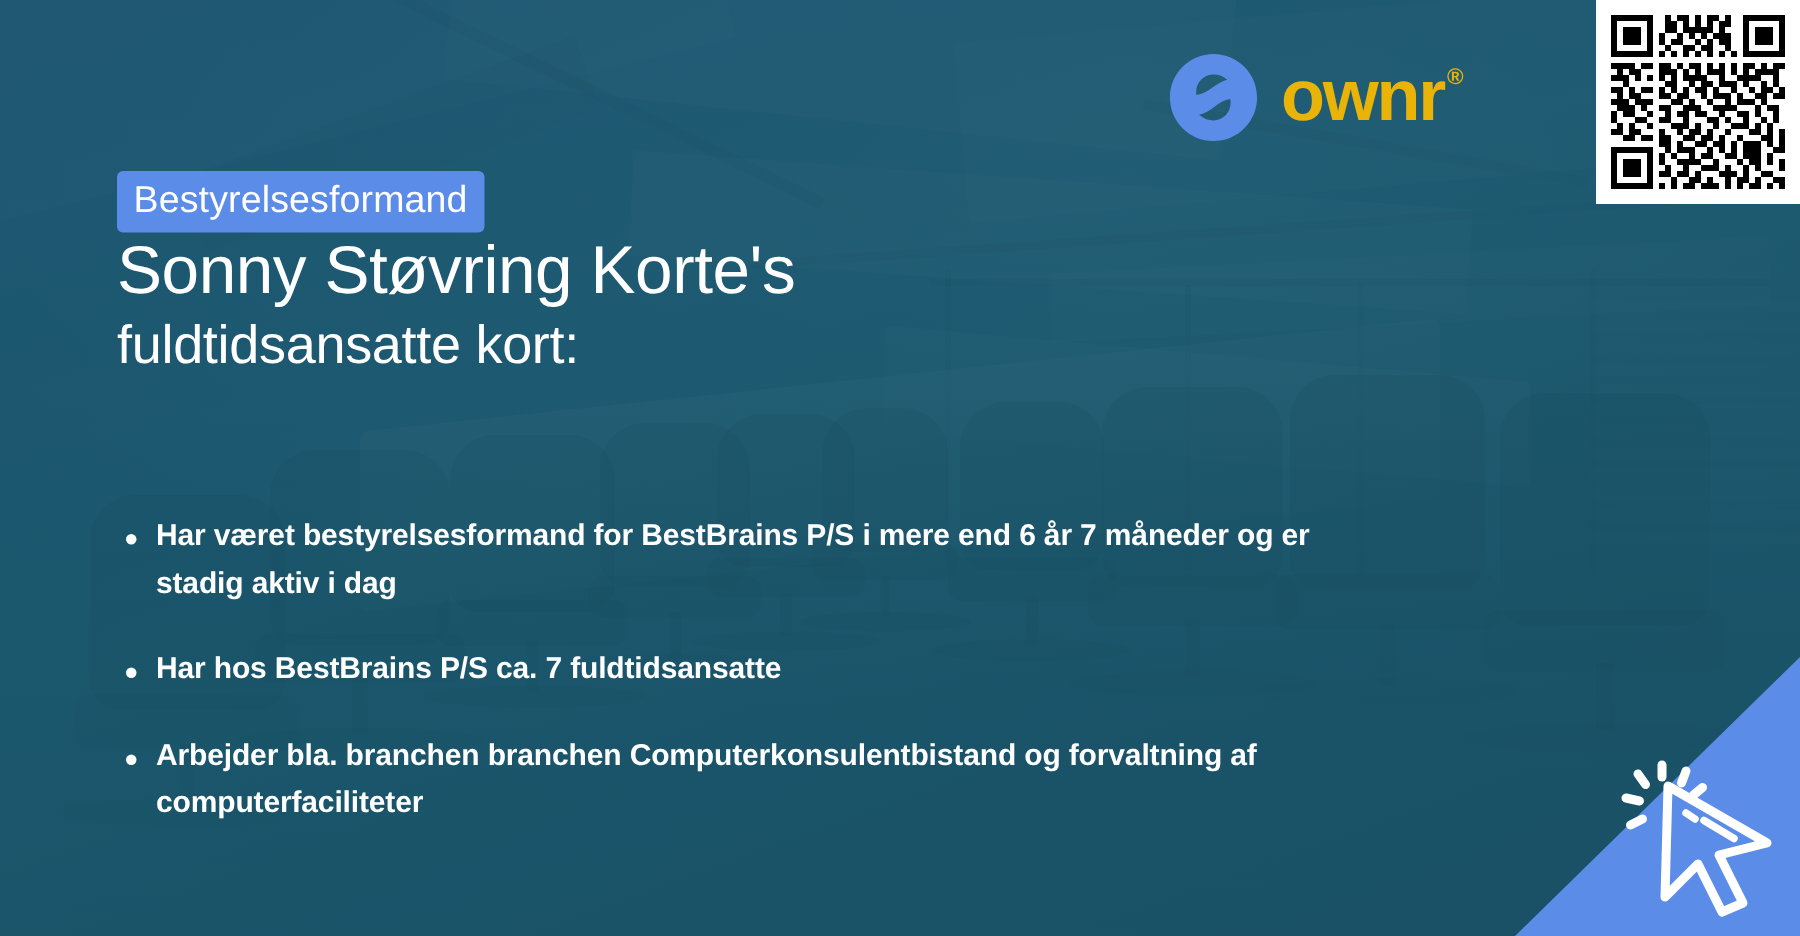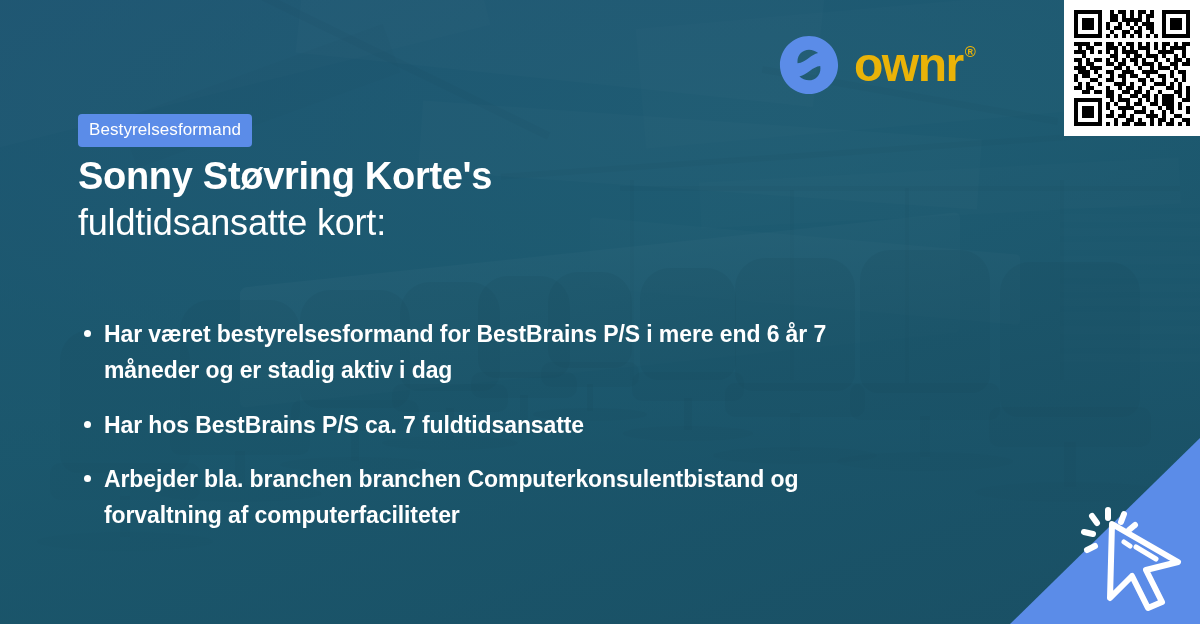--- a/index.html
+++ b/index.html
@@ -113,60 +113,61 @@
     background:linear-gradient(160deg, rgba(29,85,113,.80) 0%, rgba(27,88,110,.82) 45%, rgba(26,80,101,.86) 100%);
   }
 
   
   .content { position:absolute; inset:0; }
 
   .badge {
     position:absolute; left:78px; top:114px;
     background:#5b8ce8;
     color:#ffffff;
-    font-size:17px;
+    font-size:25px;
     line-height:1;
     padding:7px 11px 9px 11px;
     border-radius:4px;
     letter-spacing:.1px;
     white-space:nowrap;
   }
 
   .title {
     position:absolute; left:78px; top:157px;
     color:#ffffff;
     width:900px;
   }
   .title .l1 {
-    font-size:38px;
-    font-weight:bold;
+    font-size:45px;
+    font-weight:normal;
     line-height:1.02;
     letter-spacing:-.3px;
   }
   .title .l2 {
     font-size:36px;
     font-weight:400;
     line-height:1.25;
     letter-spacing:-.2px;
     margin-top:4px;
   }
 
   .bullets {
     position:absolute; left:78px; top:316px;
     width:830px;
     color:#ffffff;
   }
   .bullet {
     position:relative;
-    font-size:23px;
+    font-size:20px;
     font-weight:bold;
     line-height:1.58;
     padding-left:26px;
     margin-bottom:18px;
     letter-spacing:-.1px;
+    margin-top:26px;
   }
   .bullet:last-child { margin-bottom:0; }
   .bullet .dot {
     position:absolute; left:6px; top:14px;
     width:7px; height:7px;
     background:#ffffff;
     border-radius:50%;
   }
 
   

